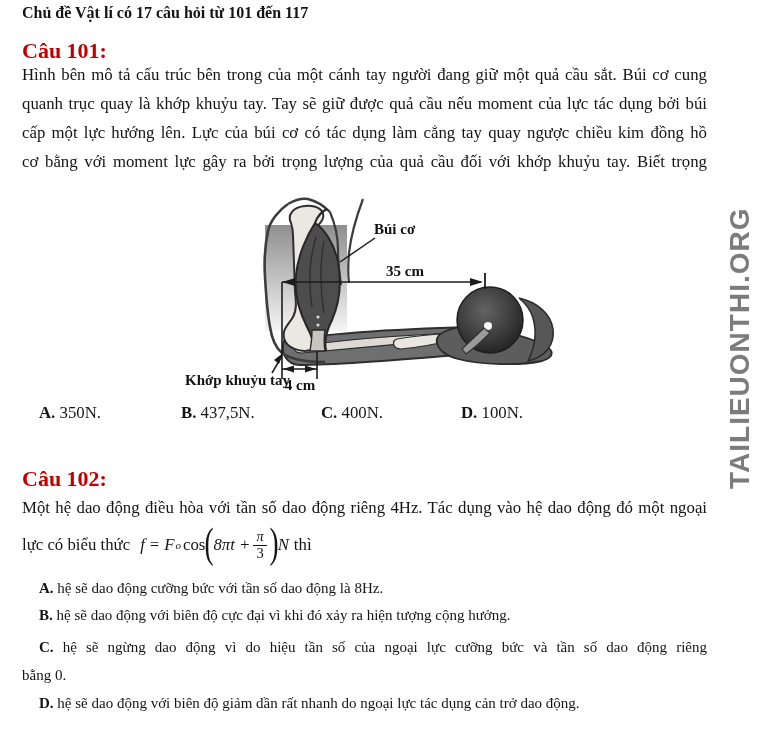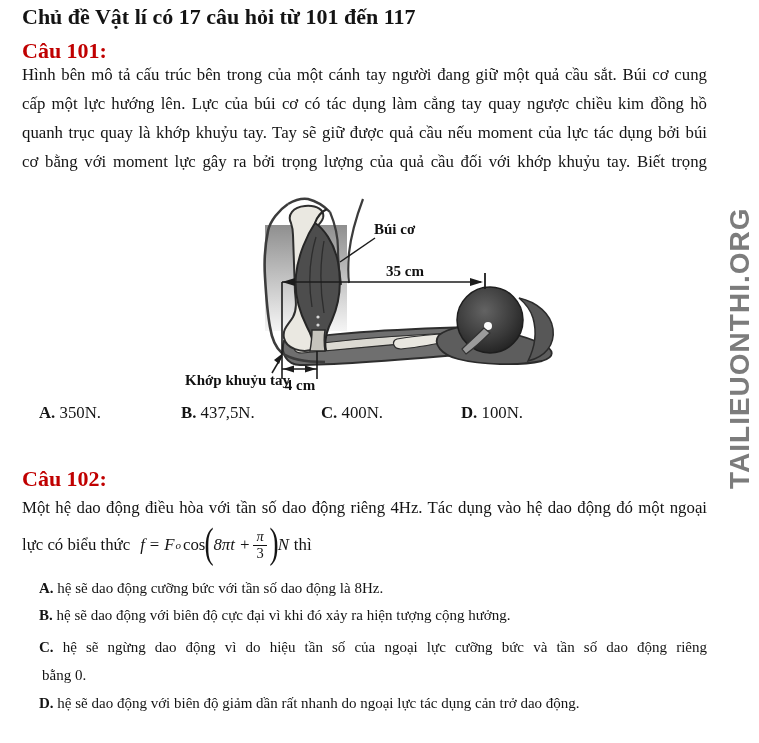--- a/index.html
+++ b/index.html
@@ -2,21 +2,21 @@
 <html><head>
 <meta charset="utf-8">
 <style>
   html,body{margin:0;padding:0;}
   body{
     width:759px;height:743px;position:relative;overflow:hidden;
     background:#ffffff;color:#141414;
     font-family:"Liberation Serif","DejaVu Serif",serif;
   }
   .abs{position:absolute;}
-  .title{left:22px;top:4px;font-size:22px;font-weight:700;white-space:nowrap;}
+  .title{left:22px;top:4px;font-size:16px;font-weight:700;white-space:nowrap;}
   .qlabel{font-size:22px;font-weight:700;color:#c00000;white-space:nowrap;}
   .para{left:22px;width:685px;font-size:16.8px;line-height:29px;}
   .jline{white-space:nowrap;text-align:justify;text-align-last:justify;overflow:hidden;height:29px;}
   .pline{white-space:nowrap;height:29px;}
   .optrow span.opt{position:absolute;top:0;font-size:16.8px;white-space:nowrap;}
   .letter{font-weight:700;}
   .optline{font-size:15px;line-height:29px;white-space:nowrap;}
   .optjust{width:668px;text-align:justify;text-align-last:justify;overflow:hidden;height:29px;}
   .watermark{
     left:724px;top:489px;transform:rotate(-90deg);transform-origin:0 0;
@@ -35,22 +35,22 @@
 </style>
 </head>
 <body>
 
 <div class="abs title">Chủ đề Vật lí có 17 câu hỏi từ 101 đến 117</div>
 
 <div class="abs qlabel" style="left:22px;top:38px;">Câu 101:</div>
 
 <div class="abs para" style="top:60px;">
   <div class="jline">Hình bên mô tả cấu trúc bên trong của một cánh tay người đang giữ một quả cầu sắt. Búi cơ cung</div>
+  <div class="jline">quanh trục quay là khớp khuỷu tay. Tay sẽ giữ được quả cầu nếu moment của lực tác dụng bởi búi</div>
   <div class="jline">cấp một lực hướng lên. Lực của búi cơ có tác dụng làm cẳng tay quay ngược chiều kim đồng hồ</div>
-  <div class="jline">quanh trục quay là khớp khuỷu tay. Tay sẽ giữ được quả cầu nếu moment của lực tác dụng bởi búi</div>
   <div class="jline">cơ bằng với moment lực gây ra bởi trọng lượng của quả cầu đối với khớp khuỷu tay. Biết trọng</div>
 </div>
 
 <div class="abs" style="left:183px;top:197px;width:395px;height:202px;">
 <svg viewBox="0 0 395 202" width="395" height="202" xmlns="http://www.w3.org/2000/svg">
   <defs>
     <linearGradient id="fadeG" x1="0" y1="0" x2="0" y2="1">
       <stop offset="0" stop-color="#8f8f8f"></stop>
       <stop offset="1" stop-color="#f5f5f5"></stop>
     </linearGradient>
@@ -141,16 +141,16 @@
     <span class="paren">)</span>
     <span>N</span>
       <span class="sp"></span>
     <span class="up">thì</span>
   </span>
 </div>
 
 <div class="abs optline" style="left:39px;top:574px;"><span class="letter">A.</span> <span>hệ sẽ dao động cưỡng bức với tần số dao động là 8Hz.</span></div>
 <div class="abs optline" style="left:39px;top:601px;"><span class="letter">B.</span> <span>hệ sẽ dao động với biên độ cực đại vì khi đó xảy ra hiện tượng cộng hưởng.</span></div>
 <div class="abs optline optjust" style="left:39px;top:633px;"><span class="letter">C.</span> <span>hệ sẽ ngừng dao động vì do hiệu tần số của ngoại lực cưỡng bức và tần số dao động riêng</span></div>
-<div class="abs optline" style="left:22px;top:661px;margin-left:20px;"><span>bằng 0.</span></div>
+<div class="abs optline" style="left:22px;top:661px;"><span>bằng 0.</span></div>
 <div class="abs optline" style="left:39px;top:689px;"><span class="letter">D.</span> <span>hệ sẽ dao động với biên độ giảm dần rất nhanh do ngoại lực tác dụng cản trở dao động.</span></div>
 
 <div class="abs watermark">TAILIEUONTHI.ORG</div>
 
 </body></html>

